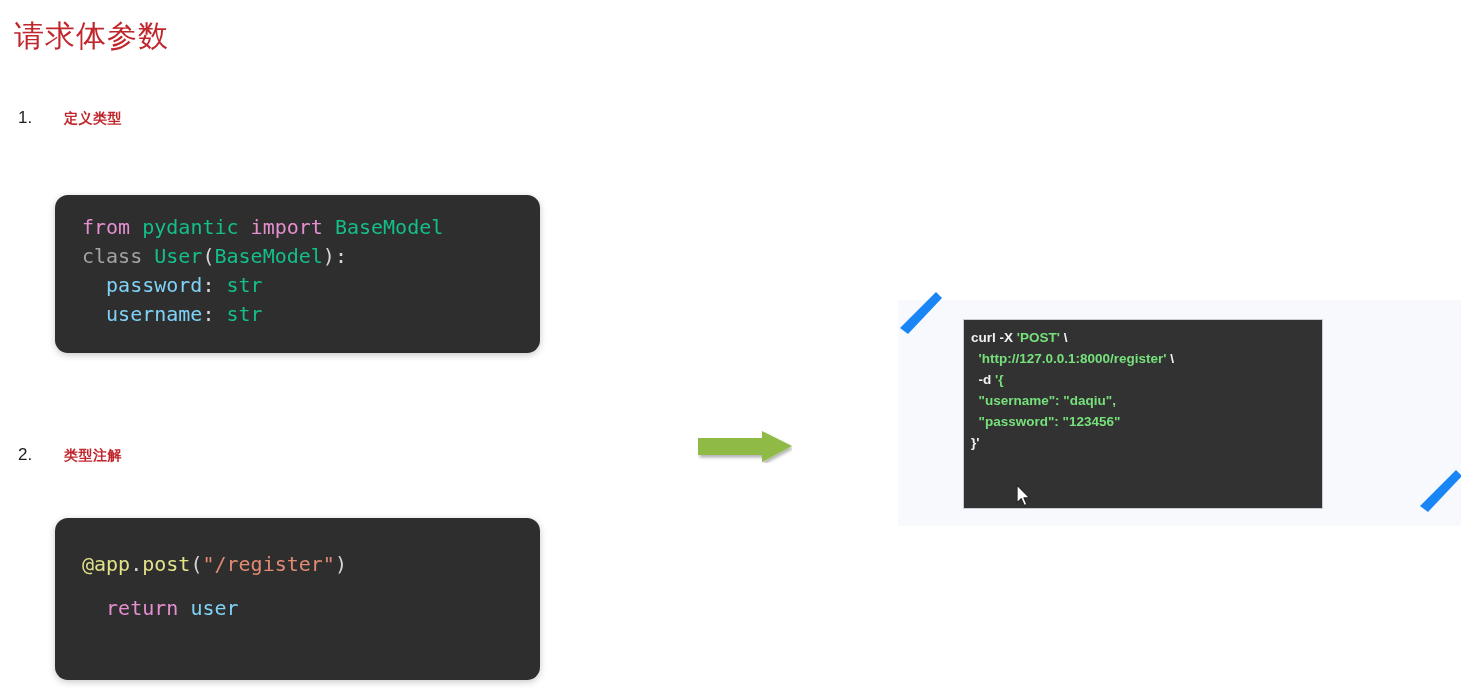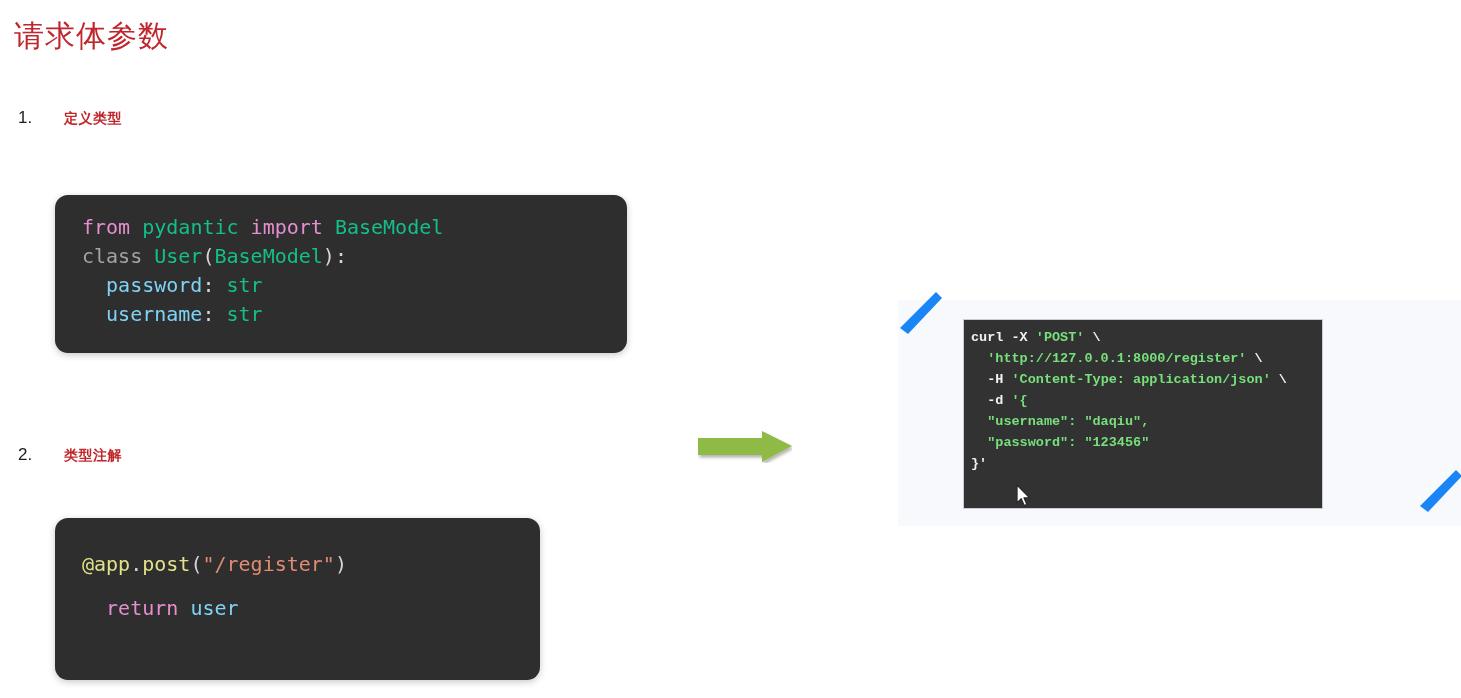--- a/index.html
+++ b/index.html
@@ -58,21 +58,21 @@
     background: #2e2e2e;
     border-radius: 13px;
     box-shadow: 0 2px 7px rgba(0,0,0,0.22);
     font-family: "DejaVu Sans Mono", "Liberation Mono", monospace;
     overflow: hidden;
     box-sizing: border-box;
   }
   #code-card-model {
     left: 55px;
     top: 195px;
-    width: 572px;
+    width: 485px;
     height: 158px;
     padding: 18px 0 0 27px;
   }
   #code-card-model .code-line {
     font-size: 20px;
     line-height: 29px;
     white-space: pre;
   }
   #code-card-route {
     left: 55px;
@@ -125,21 +125,21 @@
   #curl-terminal {
     position: absolute;
     left: 963px;
     top: 319px;
     width: 360px;
     height: 190px;
     background: #323232;
     border: 1px solid #c9ccd4;
     box-sizing: border-box;
     padding: 7px 0 0 7px;
-    font-family: Liberation Mono, monospace;
+    font-family: Liberation Sans, sans-serif;
     font-size: 13.5px;
     line-height: 21px;
     overflow: hidden;
   }
   #curl-terminal .curl-line {
     white-space: pre;
     font-weight: 700;
   }
   .curl-plain { color: #f2f2f2; }
   .curl-str   { color: #76e07b; }
@@ -196,21 +196,20 @@
   <path class="slash-path" d="M38 2 L44 8 L10 44 L2 38 Z" fill="#1a85f5"></path>
 </svg>
 
 <svg class="blue-slash" id="blue-slash-br" viewBox="0 0 46 46">
   <path class="slash-path" d="M38 2 L44 8 L10 44 L2 38 Z" fill="#1a85f5"></path>
 </svg>
 
 <div id="curl-terminal" style="background: rgb(50, 50, 50);">
   <div class="curl-line"><span class="curl-plain">curl -X </span><span class="curl-str">'POST'</span><span class="curl-plain"> \</span></div>
   <div class="curl-line"><span class="curl-plain">  </span><span class="curl-str">'http://127.0.0.1:8000/register'</span><span class="curl-plain"> \</span></div>
-  <div class="curl-line"><span class="curl-plain">  -H </span><span class="curl-str">'Content-Type: application/json'</span><span class="curl-plain"> \</span></div>
   <div class="curl-line"><span class="curl-plain">  -d </span><span class="curl-str">'{</span></div>
   <div class="curl-line"><span class="curl-plain">  </span><span class="curl-str">"username": "daqiu",</span></div>
   <div class="curl-line"><span class="curl-plain">  </span><span class="curl-str">"password": "123456"</span></div>
   <div class="curl-line"><span class="curl-plain">}'</span></div>
 </div>
 
 <svg id="mouse-cursor" viewBox="0 0 16 24" style="left: 1016px; top: 484px;">
   <path d="M1 1 L1 19 L5.2 14.8 L8.2 21.6 L10.9 20.4 L8 13.8 L13.6 13.8 Z" fill="#ffffff" stroke="#2b2b2b" stroke-width="1.3" stroke-linejoin="round"></path>
 </svg>
 

